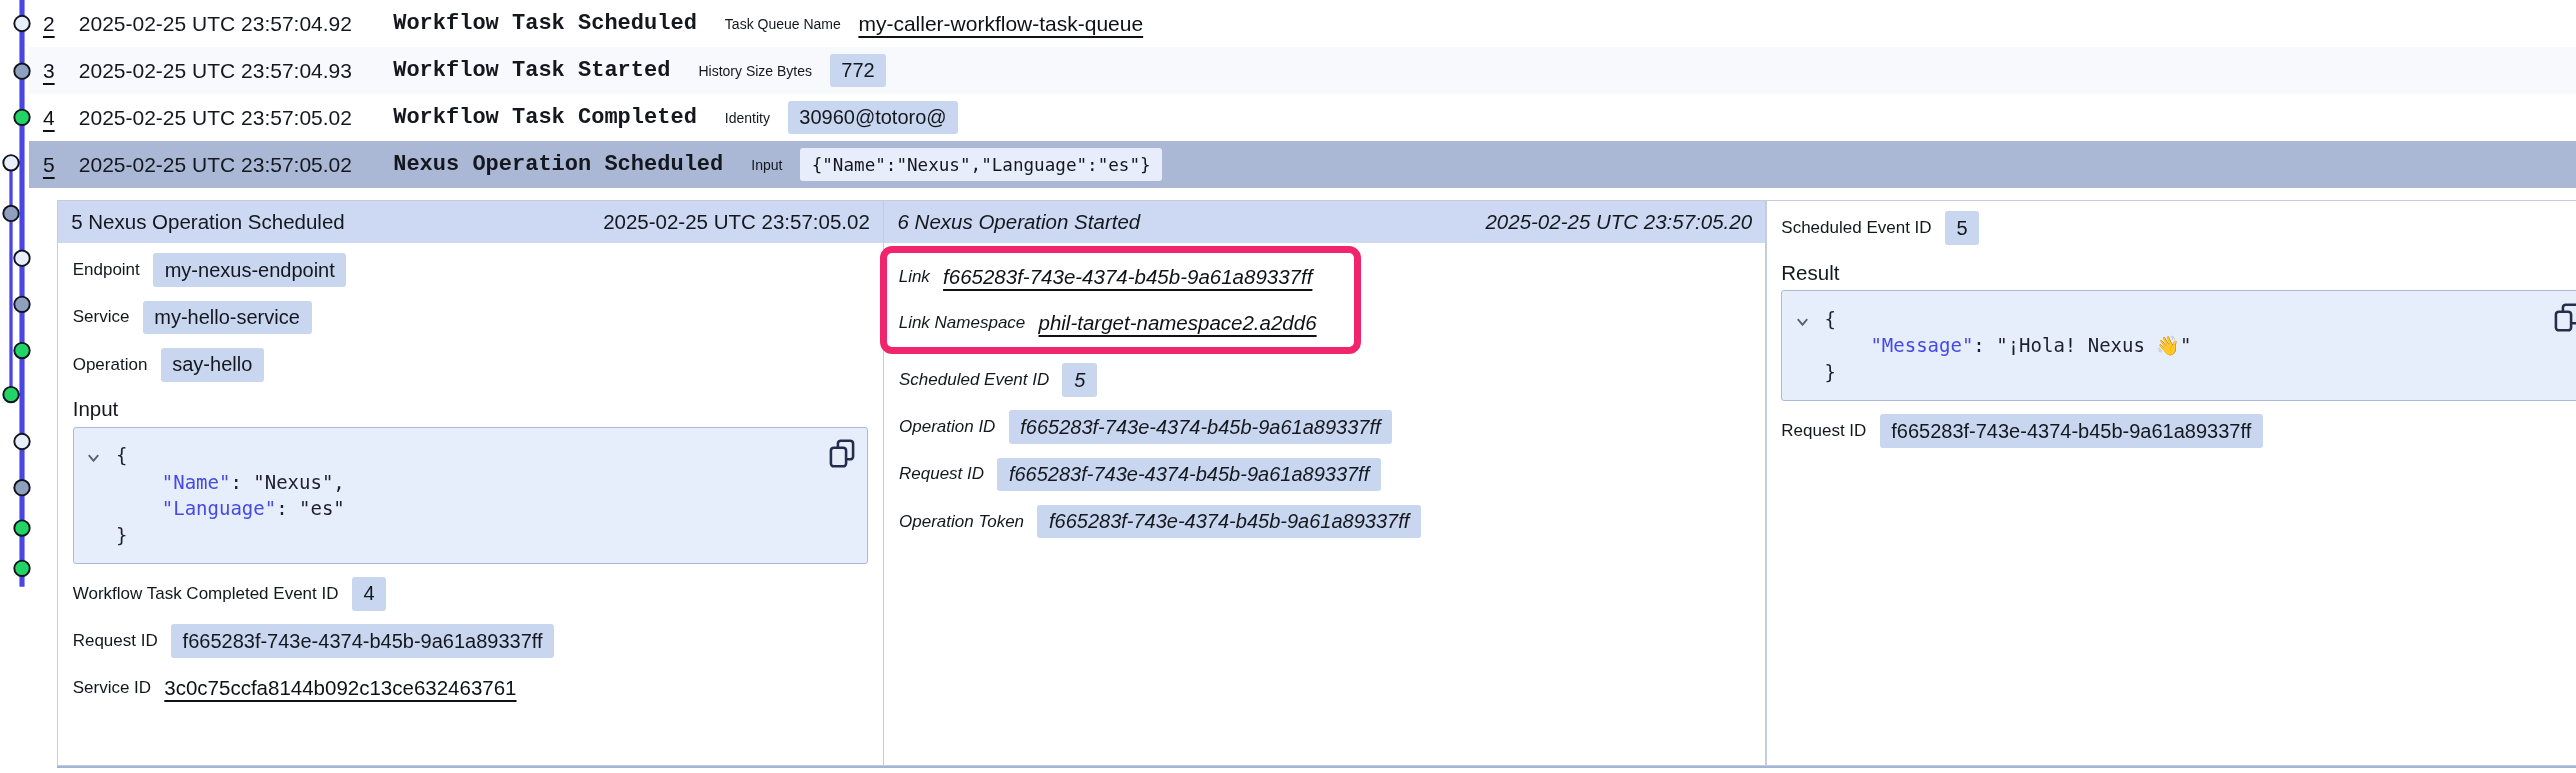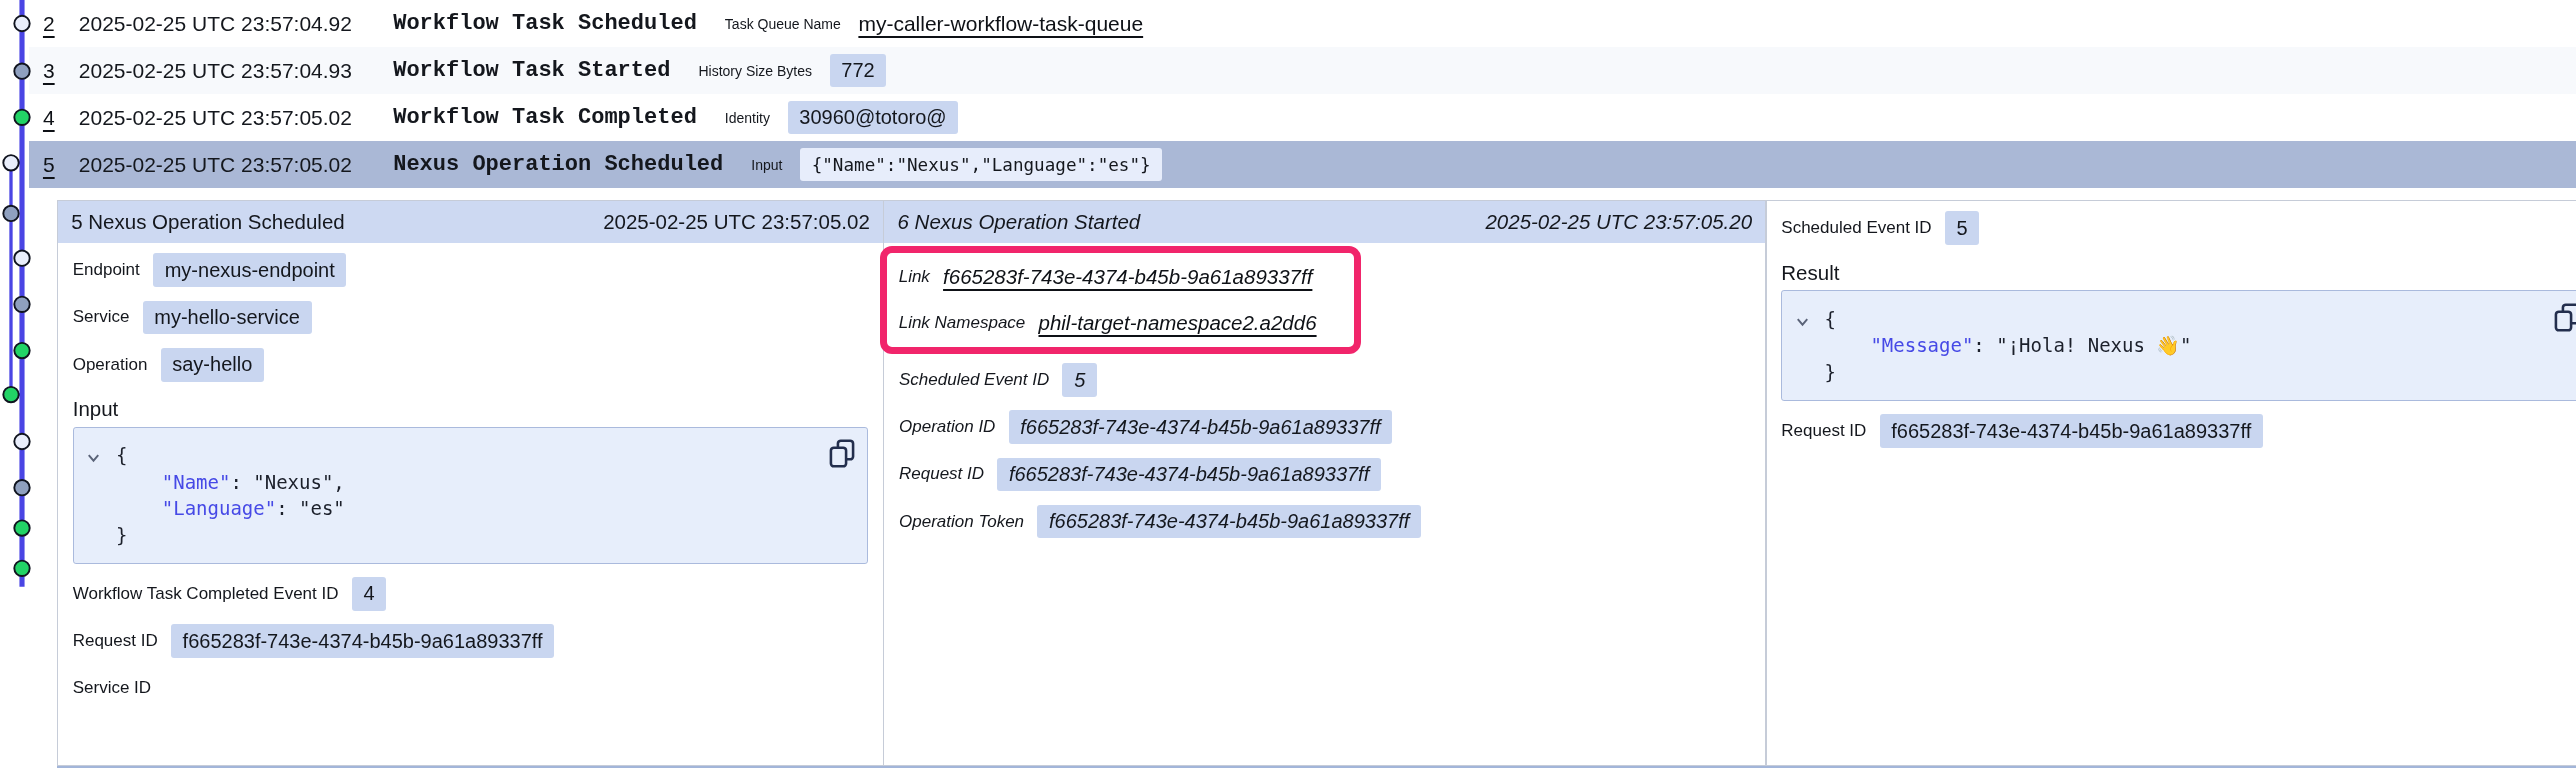--- a/index.html
+++ b/index.html
@@ -126,20 +126,21 @@
           <div class="frow">
             <span class="flabel">Workflow Task Completed Event ID</span>
             <span class="badge">4</span>
           </div>
           <div class="frow">
             <span class="flabel">Request ID</span>
             <span class="badge">f665283f-743e-4374-b45b-9a61a89337ff</span>
           </div>
           <div class="frow">
             <span class="flabel">Service ID</span>
+            <a class="ulink">3c0c75ccfa8144b092c13ce632463761</a>
           </div>
         </div>
       </section>
       <section class="panel" style="width: 883px; font-style: italic;">
         <header class="panel-header">
           <span class="panel-title">6 Nexus Operation Started</span>
           <span class="panel-time">2025-02-25 UTC 23:57:05.20</span>
         </header>
         <div class="panel-body" style="padding-top: 1.5px;">
           <div class="hl-box">

